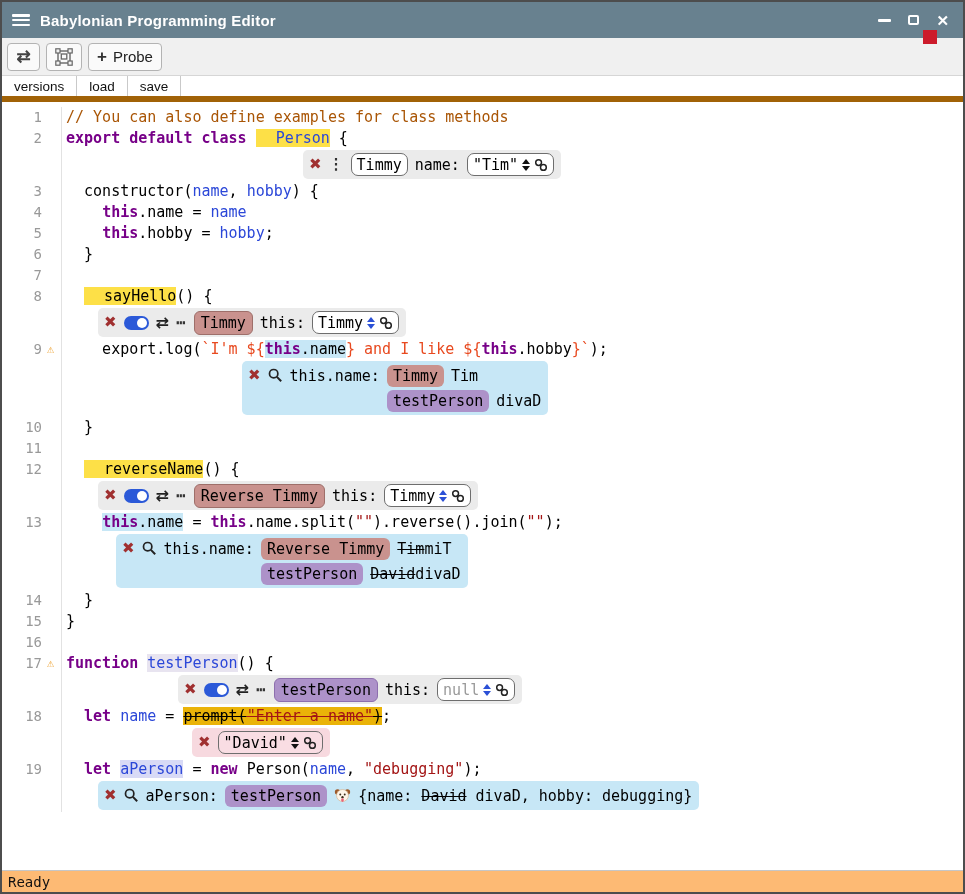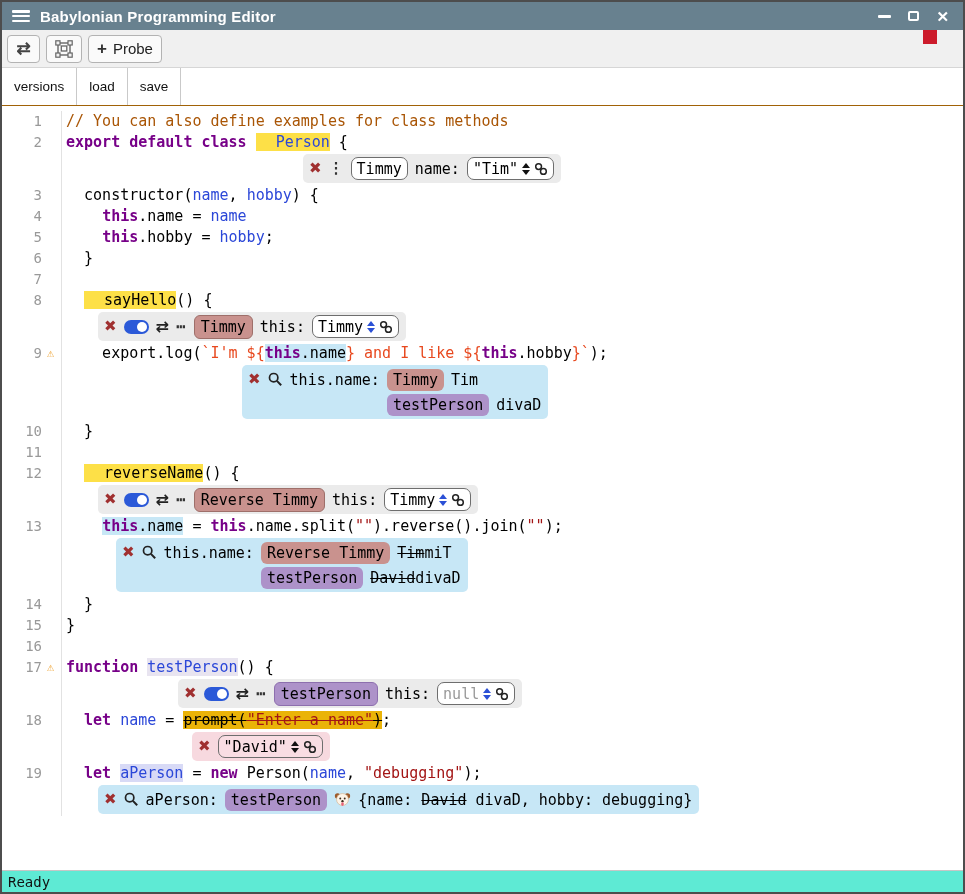--- a/index.html
+++ b/index.html
@@ -1,37 +1,37 @@
 <!DOCTYPE html>
 <html><head>
 <meta charset="utf-8">
 <style>
   html,body{margin:0;padding:0;background:#fff;}
   *{box-sizing:border-box;}
   .window{width:965px;height:894px;border:2px solid #4d4d4d;display:flex;flex-direction:column;
     font-family:"Liberation Sans",sans-serif;position:relative;overflow:hidden;background:#fff;}
   
-  .titlebar{height:28px;background:#68818F;display:flex;align-items:center;color:#fff;flex:0 0 auto;text-align:right;}
+  .titlebar{height:36px;background:#68818F;display:flex;align-items:center;color:#fff;flex:0 0 auto;text-align:right;}
   .hamburger{width:18px;height:12px;margin:0 10px 0 10px;display:flex;flex-direction:column;justify-content:space-between;cursor:pointer;}
   .hamburger i{display:block;height:2.5px;background:#fff;border-radius:1px;}
   .title{font-weight:bold;font-size:15px;letter-spacing:.2px;}
   .winctl{margin-left:auto;display:flex;align-items:center;gap:17px;padding-right:14px;}
   .ctl-min{width:13px;height:3px;background:#fff;border-radius:1px;}
   .ctl-max{width:11px;height:10px;border:2.5px solid #fff;border-radius:2px;}
   .ctl-close{color:#fff;font-size:15px;font-weight:bold;line-height:1;}
   .unsaved{position:absolute;top:28px;right:26px;width:14px;height:14px;background:#CC1B2B;}
   
   .toolbar{height:38px;background:#f0f0f0;border-bottom:1px solid #d6d6d6;display:flex;align-items:center;padding-left:5px;gap:6px;flex:0 0 auto;}
   .tbtn{height:28px;min-width:33px;background:#fafafa;border:1px solid #b3b3b3;border-radius:4px;
     display:inline-flex;align-items:center;justify-content:center;padding:0 8px;font-size:15px;color:#333;cursor:pointer;}
   .tbtn .glyph{font-size:17px;font-weight:bold;color:#444;line-height:1;}
   .probe-btn{gap:6px;color:#222;}
   .plus{font-size:17px;font-weight:bold;color:#333;}
   
-  .nav{height:38px;background:#fff;border-bottom:1px solid #a16207;display:flex;align-items:stretch;font-size:13.5px;flex:0 0 auto;}
+  .nav{height:26px;background:#fff;border-bottom:6px solid #a16207;display:flex;align-items:stretch;font-size:13.5px;flex:0 0 auto;}
   .nav .cell{display:flex;align-items:center;justify-content:center;padding:0 12px;border-right:1px solid #c9c9c9;cursor:pointer;color:#111;}
   .url{flex:1;justify-content:flex-start !important;padding-left:8px !important;white-space:nowrap;overflow:hidden;cursor:text;border-right:none !important;}
   
   .editor{flex:1;background:#fff;overflow:hidden;padding-top:5px;}
   .row{display:flex;align-items:flex-start;}
   .gutter{flex:0 0 60px;display:flex;justify-content:flex-end;align-items:center;padding-right:2px;
     font:14px/21px "DejaVu Sans Mono",monospace;color:#999;border-right:1px solid #e2e2e2;align-self:stretch;}
   .ln{text-align:right;}
   .warnslot{width:17px;text-align:center;font-size:12px;line-height:21px;}
   .warnslot.warn{color:#eda12f;font-weight:bold;}
@@ -75,21 +75,21 @@
   .stp .dn{border-top:5.5px solid #111;}
   .stp.bluearrows .up{border-bottom-color:#2b50d6;}
   .stp.bluearrows .dn{border-top-color:#2b50d6;}
   .badge{display:inline-block;border-radius:6px;padding:0 6px;color:#000;}
   .badge.brown{background:#c9928e;}
   .badge.purple{background:#ad92c9;}
   .badge.bordered.brown{border:1.5px solid #9e6f6a;}
   .badge.bordered.purple{border:1.5px solid #8d6fae;}
   .icon-svg{display:inline-block;vertical-align:middle;}
   
-  .statusbar{height:22px;background:#5eead4;border-top:1px solid #c6c6c6;display:flex;align-items:center;
+  .statusbar{height:22px;background:#fdba74;border-top:1px solid #c6c6c6;display:flex;align-items:center;
     font:14px "DejaVu Sans Mono",monospace;color:#111;padding-left:6px;flex:0 0 auto;}
 </style>
 </head>
 <body>
 
 <div class="window">
   <div class="titlebar">
     <span class="hamburger">
         <i></i>
         <i></i>

